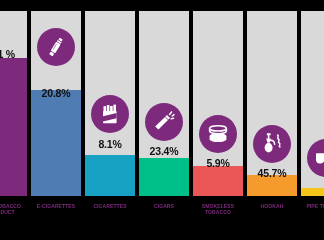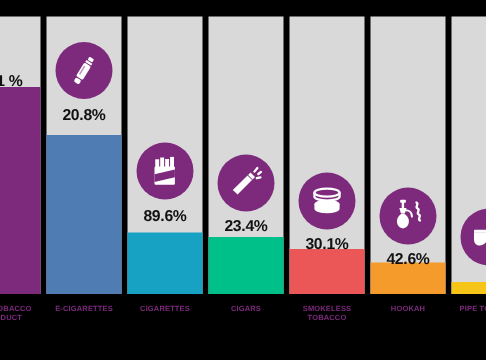--- a/index.html
+++ b/index.html
@@ -121,36 +121,36 @@
         <svg width="26" height="26" viewBox="0 0 26 26">
           <g transform="rotate(32 13 13)">
             <rect x="11.2" y="3.2" width="3.6" height="2.4" rx="0.6" fill="#ffffff"></rect>
             <rect x="10.7" y="6.2" width="4.6" height="1.5" fill="#ffffff"></rect>
             <rect x="10.4" y="8.3" width="5.2" height="10.6" rx="1.1" fill="#ffffff"></rect>
             <rect x="10.9" y="19.6" width="4.2" height="3.2" rx="1.2" fill="#ffffff"></rect>
             <rect x="11.4" y="10.3" width="0.9" height="6.4" fill="#7d2a7d" opacity="0.55"></rect>
           </g>
         </svg>
       </div>
-      <div class="value-label" style="top:60px;">20.8%</div>
+      <div class="value-label" style="top:76px;">20.8%</div>
       <div class="bar" style="height:106px;background:#4f7cb3;"></div>
     </div>
 
     <div class="col">
       <div class="icon-circle" style="top:84px;">
         <svg width="26" height="26" viewBox="0 0 26 26">
           <rect x="6.5" y="5.2" width="2.6" height="5.2" fill="#ffffff"></rect>
           <rect x="9.8" y="4.0" width="2.6" height="6.4" fill="#ffffff"></rect>
           <rect x="13.1" y="5.0" width="2.6" height="5.4" fill="#ffffff"></rect>
           <rect x="16.4" y="3.6" width="2.6" height="6.8" fill="#ffffff"></rect>
           <rect x="6.0" y="10.0" width="13.6" height="12.2" rx="0.8" fill="#ffffff"></rect>
           <path d="M6.0 15.2 L19.6 12.0 L19.6 17.2 L6.0 20.4 Z" fill="#7d2a7d"></path>
         </svg>
       </div>
-      <div class="value-label" style="top:127px;">89.6%</div>
+      <div class="value-label" style="top:127px;">8.1%</div>
       <div class="bar" style="height:41px;background:#17a2c4;"></div>
     </div>
 
     <div class="col">
       <div class="icon-circle" style="top:92px;">
         <svg width="26" height="26" viewBox="0 0 26 26">
           <path d="M4.2 17.6 L14.0 8.0 L17.0 11.0 L7.4 20.6 Z" fill="#ffffff"></path>
           <path d="M14.4 7.6 L17.4 10.6 L19.0 9.0 L16.0 6.0 Z" fill="#ffffff"></path>
           <path d="M18.6 5.4 L20.6 3.0" stroke="#ffffff" stroke-width="1.5" stroke-linecap="round" fill="none"></path>
           <path d="M21.2 7.0 L23.0 5.6" stroke="#ffffff" stroke-width="1.5" stroke-linecap="round" fill="none"></path>
@@ -163,36 +163,36 @@
 
     <div class="col">
       <div class="icon-circle" style="top:104px;">
         <svg width="26" height="26" viewBox="0 0 26 26">
           <ellipse cx="13" cy="7.4" rx="8.4" ry="2.7" fill="none" stroke="#ffffff" stroke-width="1.5"></ellipse>
           <path d="M4.6 7.4 L4.6 10.0 A8.4 2.7 0 0 0 21.4 10.0 L21.4 7.4" fill="none" stroke="#ffffff" stroke-width="1.5"></path>
           <ellipse cx="13" cy="15.0" rx="8.4" ry="2.9" fill="#ffffff"></ellipse>
           <path d="M4.6 15.0 L4.6 18.2 A8.4 2.9 0 0 0 21.4 18.2 L21.4 15.0 Z" fill="#ffffff"></path>
         </svg>
       </div>
-      <div class="value-label" style="top:146px;">30.1%</div>
+      <div class="value-label" style="top:146px;">5.9%</div>
       <div class="bar" style="height:30px;background:#eb5757;"></div>
     </div>
 
     <div class="col">
       <div class="icon-circle" style="top:114px;">
         <svg width="26" height="26" viewBox="0 0 26 26">
           <path d="M9.6 3.4 L9.6 7.2" stroke="#ffffff" stroke-width="1.6" stroke-linecap="round"></path>
           <rect x="7.8" y="2.2" width="3.8" height="2.0" rx="0.5" fill="#ffffff"></rect>
           <path d="M7.2 7.6 L12.0 7.6 L10.9 11.4 L8.3 11.4 Z" fill="#ffffff"></path>
           <path d="M9.6 11.4 C4.6 12.6 4.0 20.4 9.6 21.4 C15.2 20.4 14.6 12.6 9.6 11.4 Z" fill="#ffffff"></path>
           <path d="M11.6 9.2 C14.6 9.2 15.6 11.6 15.6 13.4" stroke="#ffffff" stroke-width="1.4" fill="none" stroke-linecap="round"></path>
           <path d="M18.6 4.0 C20.8 5.2 17.2 6.8 19.4 8.0 C21.6 9.2 18.0 10.8 20.2 12.0 C22.4 13.2 18.8 14.8 21.0 16.0" stroke="#ffffff" stroke-width="1.5" fill="none" stroke-linecap="round"></path>
         </svg>
       </div>
-      <div class="value-label" style="top:156px;">42.6%</div>
+      <div class="value-label" style="top:156px;">45.7%</div>
       <div class="bar" style="height:21px;background:#f49b2c;"></div>
     </div>
 
     <div class="col">
       <div class="icon-circle" style="top:128px;">
         <svg width="26" height="26" viewBox="0 0 26 26">
           <path d="M4.0 10.0 L12.0 10.0 L12.0 13.0 C12.0 16.6 9.6 18.6 6.6 18.6 C4.4 18.6 3.0 17.0 3.0 14.6 L3.0 10.0 Z" fill="#ffffff"></path>
           <path d="M12.0 11.0 C16.0 11.0 18.4 13.2 18.4 16.2 C18.4 18.6 16.6 20.0 14.6 20.0" stroke="#ffffff" stroke-width="1.8" fill="none" stroke-linecap="round"></path>
           <rect x="3.0" y="8.2" width="9.6" height="2.0" rx="0.6" fill="#ffffff"></rect>
         </svg>

